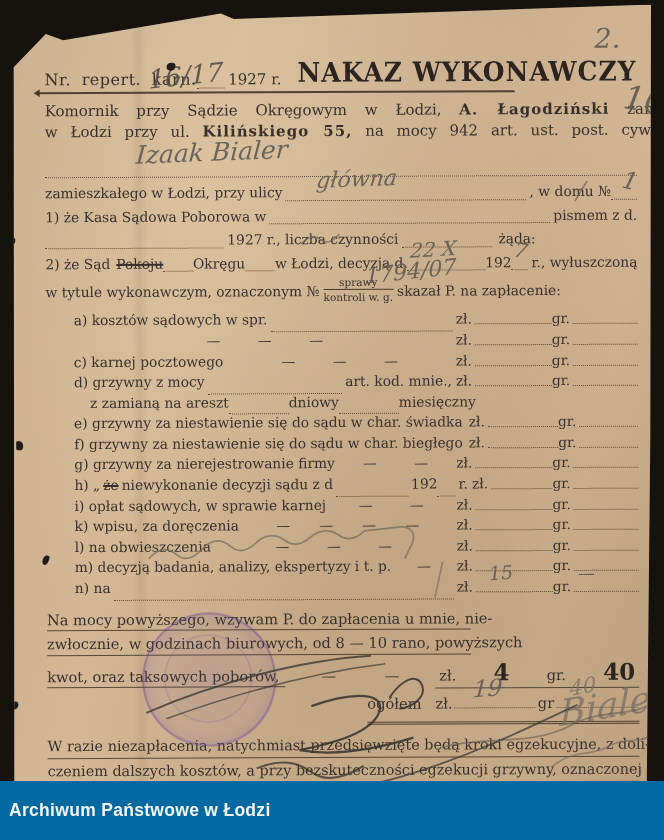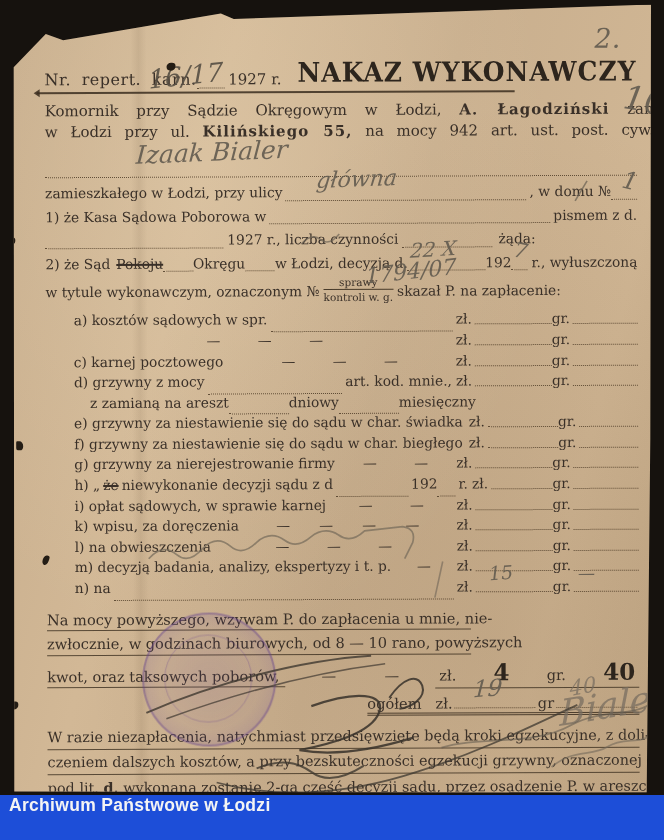--- a/index.html
+++ b/index.html
@@ -61,21 +61,21 @@
   .sub{margin-left:16px;}
 
   
   .demand{margin-top:10px;font-size:14.6px;}
   .demand .dl{width:424px;border-bottom:1.6px solid rgba(58,45,30,.8);padding-bottom:2px;margin-top:4px;white-space:nowrap;}
   .val-row{display:flex;align-items:baseline;margin-top:4px;}
   .val-row .dl3{width:238px;border-bottom:1.6px solid rgba(58,45,30,.8);padding-bottom:2px;white-space:nowrap;}
   .val-row .vdash{flex:1;text-align:center;word-spacing:3em;}
   .valbox{display:flex;align-items:baseline;border-bottom:1.6px solid rgba(58,45,30,.8);padding:0 4px 2px;width:196px;justify-content:space-between;}
   .big{font-size:23px;font-weight:bold;color:#2d251d;}
-  .total-row{display:flex;align-items:baseline;margin:6px 0 4px auto;width:272px;border-bottom:3.5px double rgba(58,45,30,.85);padding-bottom:0;}
+  .total-row{display:flex;align-items:baseline;margin:6px 0 4px auto;width:272px;border-bottom:3.5px double rgba(58,45,30,.85);padding-bottom:9px;}
   .total-row .dots{flex:1;height:13px;margin:0 2px;}
 
   
   .warn{margin-top:12px;font-size:14.4px;}
   .warn div{border-bottom:1.6px solid rgba(58,45,30,.8);padding-bottom:2.5px;margin-top:4.5px;white-space:nowrap;}
 
   
   .komornik{font-weight:bold;font-size:15.5px;letter-spacing:1px;margin:14px 0 0 150px;}
 
   
@@ -85,21 +85,21 @@
   .ink-blot{position:absolute;background:#241d15;border-radius:50% 40% 55% 45%;}
   .stamp{position:absolute;left:131px;top:606px;width:130px;height:130px;border-radius:50%;
     border:2.5px solid rgba(96,62,140,.38);
     background:radial-gradient(circle, rgba(104,70,150,.14) 0%, rgba(104,70,150,.07) 55%, rgba(104,70,150,.16) 72%, rgba(0,0,0,0) 76%);
     filter:blur(.6px);}
   .stamp-inner{position:absolute;left:20px;top:20px;width:86px;height:86px;border-radius:50%;
     border:1.6px solid rgba(96,62,140,.30);}
   svg.overlay{position:absolute;left:0;top:0;pointer-events:none;}
 
   
-  .bar{position:absolute;left:0;bottom:0;width:664px;height:45px;background:#1d4ed8;display:flex;}
+  .bar{position:absolute;left:0;bottom:0;width:664px;height:59px;background:#0369a1;display:flex;align-items:center;}
   .bar span{color:#f4f4f4;font-family:"Liberation Sans",sans-serif;font-weight:bold;font-size:17.5px;margin-left:9px;letter-spacing:.3px;}
 </style>
 </head>
 <body>
 
 <div class="paper">
   <div class="crease"></div>
 
   <div class="doc">
 

